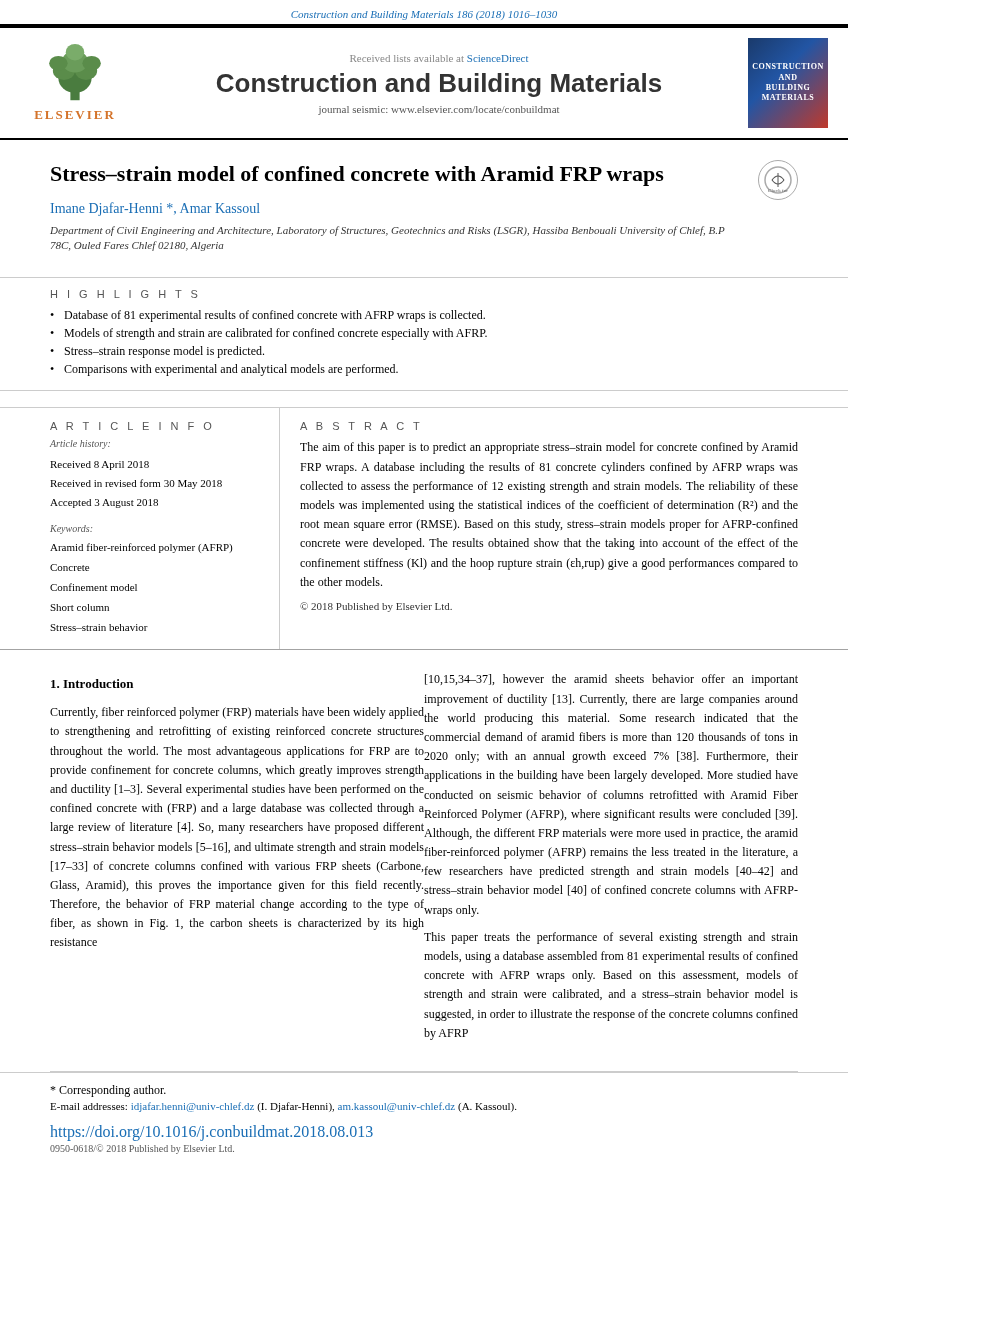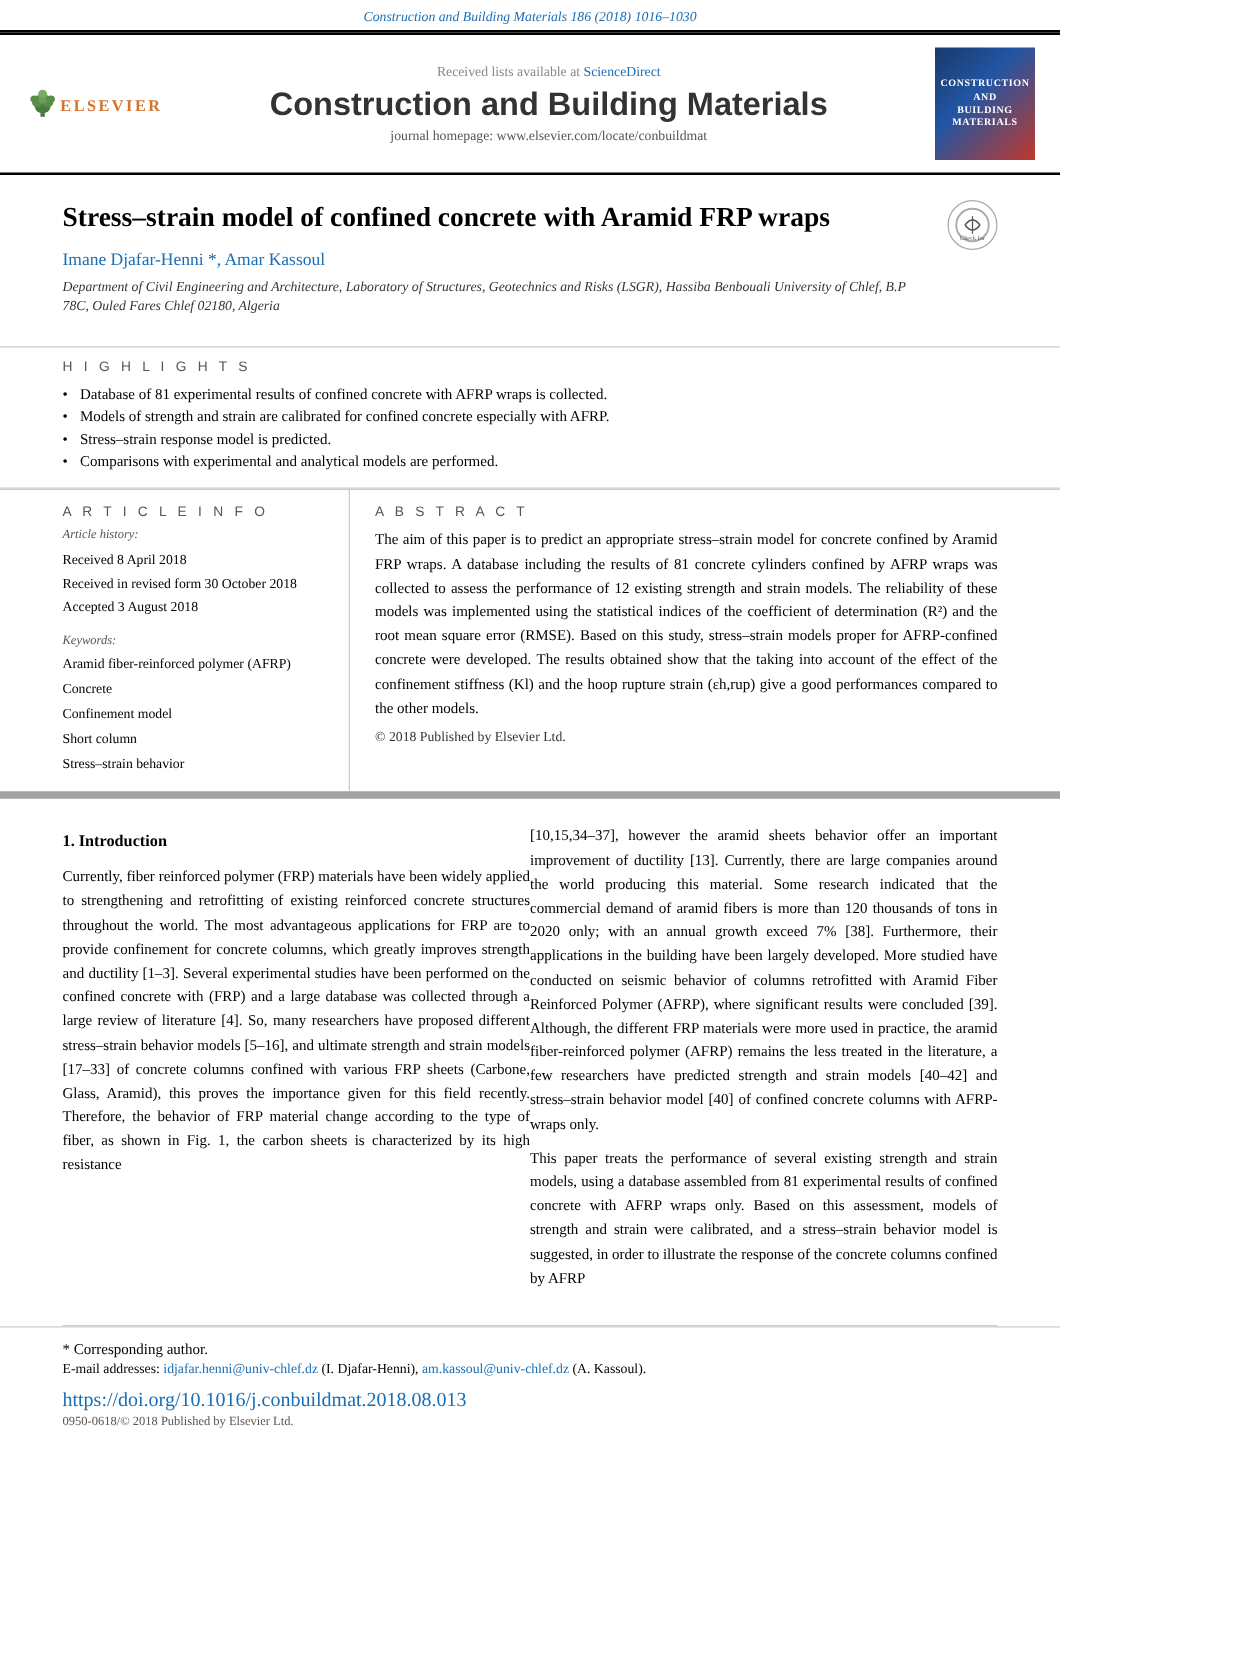--- a/index.html
+++ b/index.html
@@ -29,21 +29,21 @@
       align-items: center;
       border-top: 2px solid #000;
       border-bottom: 2px solid #000;
       padding: 10px 20px;
       gap: 10px;
     }
     .elsevier-logo {
       width: 110px;
       flex-shrink: 0;
       display: flex;
-      flex-direction: row;
+      flex-direction: column;
       align-items: center;
     }
     .elsevier-tree {
       width: 80px;
       height: 60px;
     }
     .elsevier-text {
       font-size: 13px;
       font-weight: bold;
       letter-spacing: 2px;
@@ -162,22 +162,22 @@
       content: '•';
       position: absolute;
       left: 0;
     }
     
     .info-abstract {
       display: flex;
       gap: 0;
       padding: 0 50px;
       border-top: 1px solid #ccc;
-      border-bottom: 6px solid #a3a3a3;
-      margin-top: 0;
+      border-bottom: 1px solid #a3a3a3;
+      margin-top: 16px;
     }
     .article-info {
       width: 230px;
       flex-shrink: 0;
       padding: 12px 15px 12px 0;
       border-right: 1px solid #ccc;
     }
     .abstract-section {
       flex: 1;
       padding: 12px 0 12px 20px;
@@ -290,21 +290,21 @@
       </svg>
       <div class="elsevier-text">ELSEVIER</div>
     </div>
 
     <div class="journal-title-center">
       <div class="sciencedirect-link">
         <span>Received lists available at</span>
         <span style="color:#1a6eb5;">ScienceDirect</span>
       </div>
       <div class="journal-main-title">Construction and Building Materials</div>
-      <div class="journal-homepage">journal homepage: www.elsevier.com/locate/conbuildmat</div>
+      <div class="journal-homepage">journal seismic: www.elsevier.com/locate/conbuildmat</div>
     </div>
 
     <div class="journal-cover">
       <div class="cover-box">
         <div class="cover-title">Construction<br>and<br>Building<br>MATERIALS</div>
       </div>
     </div>
   </div>
 
   <div class="article-section">
@@ -335,21 +335,21 @@
       <li>Comparisons with experimental and analytical models are performed.</li>
     </ul>
   </div>
 
   <div class="info-abstract">
     <div class="article-info">
       <div class="section-heading" style="margin-bottom:6px;">A R T I C L E   I N F O</div>
       <div class="info-label">Article history:</div>
       <div class="info-dates">
         <div>Received 8 April 2018</div>
-        <div>Received in revised form 30 October 2018</div>
+        <div>Received in revised form 30 May 2018</div>
         <div>Accepted 3 August 2018</div>
       </div>
       <div class="keywords-label">Keywords:</div>
       <div class="keywords-list">
         <div>Aramid fiber-reinforced polymer (AFRP)</div>
         <div>Concrete</div>
         <div>Confinement model</div>
         <div>Short column</div>
         <div>Stress–strain behavior</div>
       </div>

